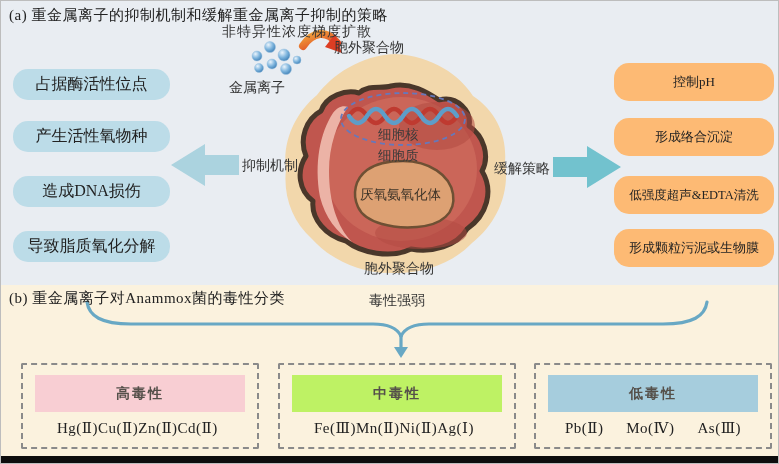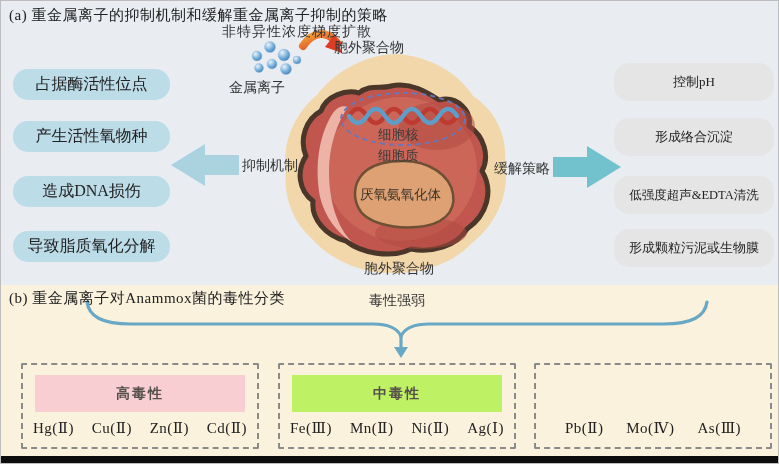--- a/index.html
+++ b/index.html
@@ -13,36 +13,36 @@
   #section-b{top:284px;height:171px;background:#fbf2de;}
   #bottom-bar{top:455px;height:9px;background:#0d0d0d;}
   .lbl{position:absolute;white-space:nowrap;line-height:1.15;z-index:3;}
   .panel-title{font-size:15px;letter-spacing:0.5px;color:#222;}
   .small-lbl{font-size:14px;color:#333;}
   .rounded-box{
     position:absolute;display:flex;align-items:center;justify-content:center;
     border-radius:15px;white-space:nowrap;z-index:2;
   }
   .l-box{left:12px;width:157px;height:31px;background:#bcdce8;font-size:16px;color:#222;}
-  .r-box{left:613px;width:160px;height:38px;background:#e5e5e5;font-size:13px;color:#222;font-family:Liberation Serif, serif;}
+  .r-box{left:613px;width:160px;height:38px;background:#fdba74;font-size:13px;color:#222;font-family:Liberation Serif, serif;}
   svg{position:absolute;left:0;top:0;z-index:1;pointer-events:none;}
   .dashed-box{
     position:absolute;top:362px;width:238px;height:86px;
     border:2px dashed #8a8a8a;border-radius:2px;box-sizing:border-box;z-index:2;
   }
   .tox-header{
     position:absolute;left:12px;right:12px;top:10px;height:37px;
     display:flex;align-items:center;justify-content:center;
     font-size:14px;color:#55504a;letter-spacing:2px;font-weight:bold;
   }
   .ion-row{
     position:absolute;left:6px;right:6px;bottom:7px;height:24px;
     display:flex;align-items:center;font-size:15px;color:#222;letter-spacing:0.5px;
   }
-  .ion-row.four{justify-content:space-between;padding:0 4px;}
+  .ion-row.four{justify-content:flex-start;padding:0 4px;margin-left:24px;}
   .ion-row.three{justify-content:space-evenly;}
 </style>
 </head>
 <body>
 
 <div class="canvas">
 
   <div class="strip" id="section-a"></div>
   <div class="strip" id="section-b"></div>
   <div class="strip" id="bottom-bar"></div>
@@ -174,20 +174,21 @@
     <div class="tox-header" style="background:#bef264;">中毒性</div>
     <div class="ion-row four">
       <span>Fe(Ⅲ)</span>
       <span>Mn(Ⅱ)</span>
       <span>Ni(Ⅱ)</span>
       <span>Ag(Ⅰ)</span>
     </div>
   </div>
 
   <div class="dashed-box" style="left:533px;">
+    <div class="tox-header" style="background:#a6cddd;">低毒性</div>
     <div class="ion-row three">
       <span>Pb(Ⅱ)</span>
       <span>Mo(Ⅳ)</span>
       <span>As(Ⅲ)</span>
     </div>
   </div>
 
 </div>
 
 </body></html>

